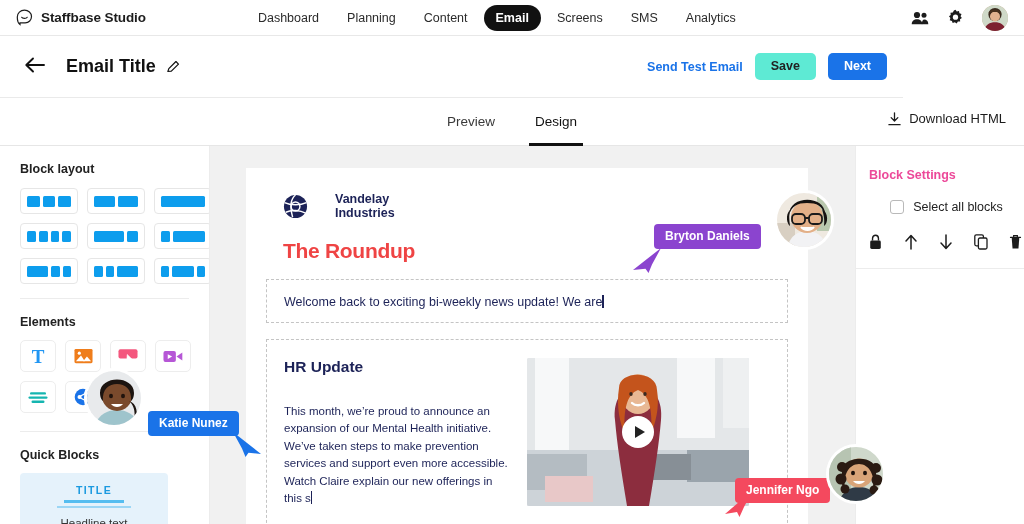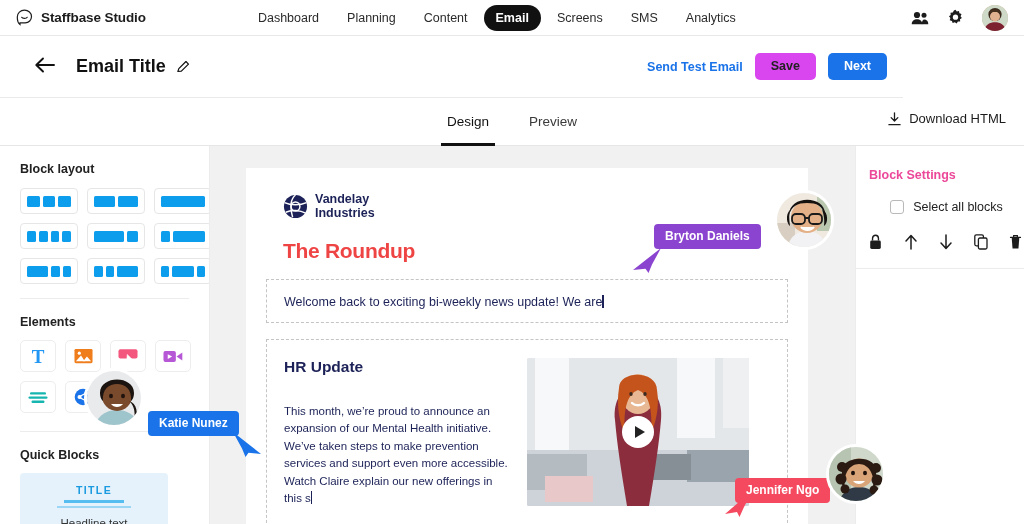--- a/index.html
+++ b/index.html
@@ -32,32 +32,32 @@
   .nav-right { margin-left: auto; display: flex; align-items: center; gap: 18px; margin-right: 16px; }
   .avatar {
     width: 26px; height: 26px; border-radius: 50%; overflow: hidden; position: relative;
     background: #c9a98d; flex: none;
   }
 
   
   .titlebar {
     position: absolute; top: 36px; left: 0; width: 903px; height: 62px;
     background: #fff; border-bottom: 1px solid #eaeaea;
-    display: flex; align-items: center; padding-left: 10px;
+    display: flex; align-items: center;
   }
   .back-arrow { margin-left: 24px; width: 22px; height: 22px; position: relative; }
   .email-title { margin-left: 20px; font-size: 18px; font-weight: 700; color: #111; }
   .pencil { margin-left: 10px; width: 15px; height: 15px; position: relative; }
   .titlebar-right { margin-left: auto; display: flex; align-items: center; gap: 12px; margin-right: 16px; }
   .link-btn { font-size: 12.5px; color: #1a73e8; font-weight: 600; }
   .btn {
     font-size: 12.5px; border-radius: 5px; padding: 7px 16px; font-weight: 600;
     border: none; cursor: pointer; line-height: 1;
   }
-  .btn-save { background: #d946ef; color: #222; }
+  .btn-save { background: #5eead4; color: #222; }
   .btn-next { background: #1a73e8; color: #fff; }
 
   
   .tabsbar {
     position: absolute; top: 98px; left: 0; width: 1024px; height: 48px;
     background: #fff; border-bottom: 1px solid #e6e6e6;
     display: flex; align-items: center; justify-content: center;
   }
   .tabs { display: flex; gap: 28px; align-items: flex-end; height: 48px; }
   .tab {
@@ -113,21 +113,21 @@
 
   
   .canvas {
     position: absolute; top: 146px; left: 210px; width: 645px; height: 378px;
     background: #f1f1f1; overflow: hidden;
   }
   .email-card {
     position: absolute; left: 36px; top: 22px; width: 562px; min-height: 400px;
     background: #ffffff;
   }
-  .brandrow { display: flex; align-items: center; gap: 7px; margin: 24px 0 0 37px; }
+  .brandrow { display: flex; align-items: center; gap: 27px; margin: 24px 0 0 37px; }
   .vlogo { width: 25px; height: 25px; position: relative; }
   .vname { font-size: 12.5px; font-weight: 800; color: #1c2257; line-height: 1.15; }
   .roundup { margin: 18px 0 0 37px; font-size: 21px; font-weight: 800; color: #ef4444; letter-spacing: -0.3px; }
 
   .block {
     margin: 16px 20px 0 20px; border: 1px dashed #c4c4c4; padding: 12px 17px;
     position: relative;
   }
   .welcome-text { font-size: 12.5px; color: #1c2257; }
   .caret { display:inline-block; width: 1.5px; height: 13px; background: #1c2257; vertical-align: -2px; }
@@ -246,22 +246,22 @@
     </span>
     <div class="titlebar-right">
       <span class="link-btn">Send Test Email</span>
       <button class="btn btn-save">Save</button>
       <button class="btn btn-next">Next</button>
     </div>
   </div>
 
   <div class="tabsbar">
     <div class="tabs">
+      <div class="tab">Preview</div>
       <div class="tab active">Design</div>
-      <div class="tab">Preview</div>
     </div>
     <div class="download">
       <span>
         <svg width="13" height="14" viewBox="0 0 14 15">
           <path d="M7 0.8 V9.3 M3.4 6 L7 9.6 L10.6 6 M1 13.6 H13" fill="none" stroke="#1c1c1c" stroke-width="1.4" stroke-linecap="round" stroke-linejoin="round"></path>
         </svg>
       </span>
       <span>Download HTML</span>
     </div>
   </div>

